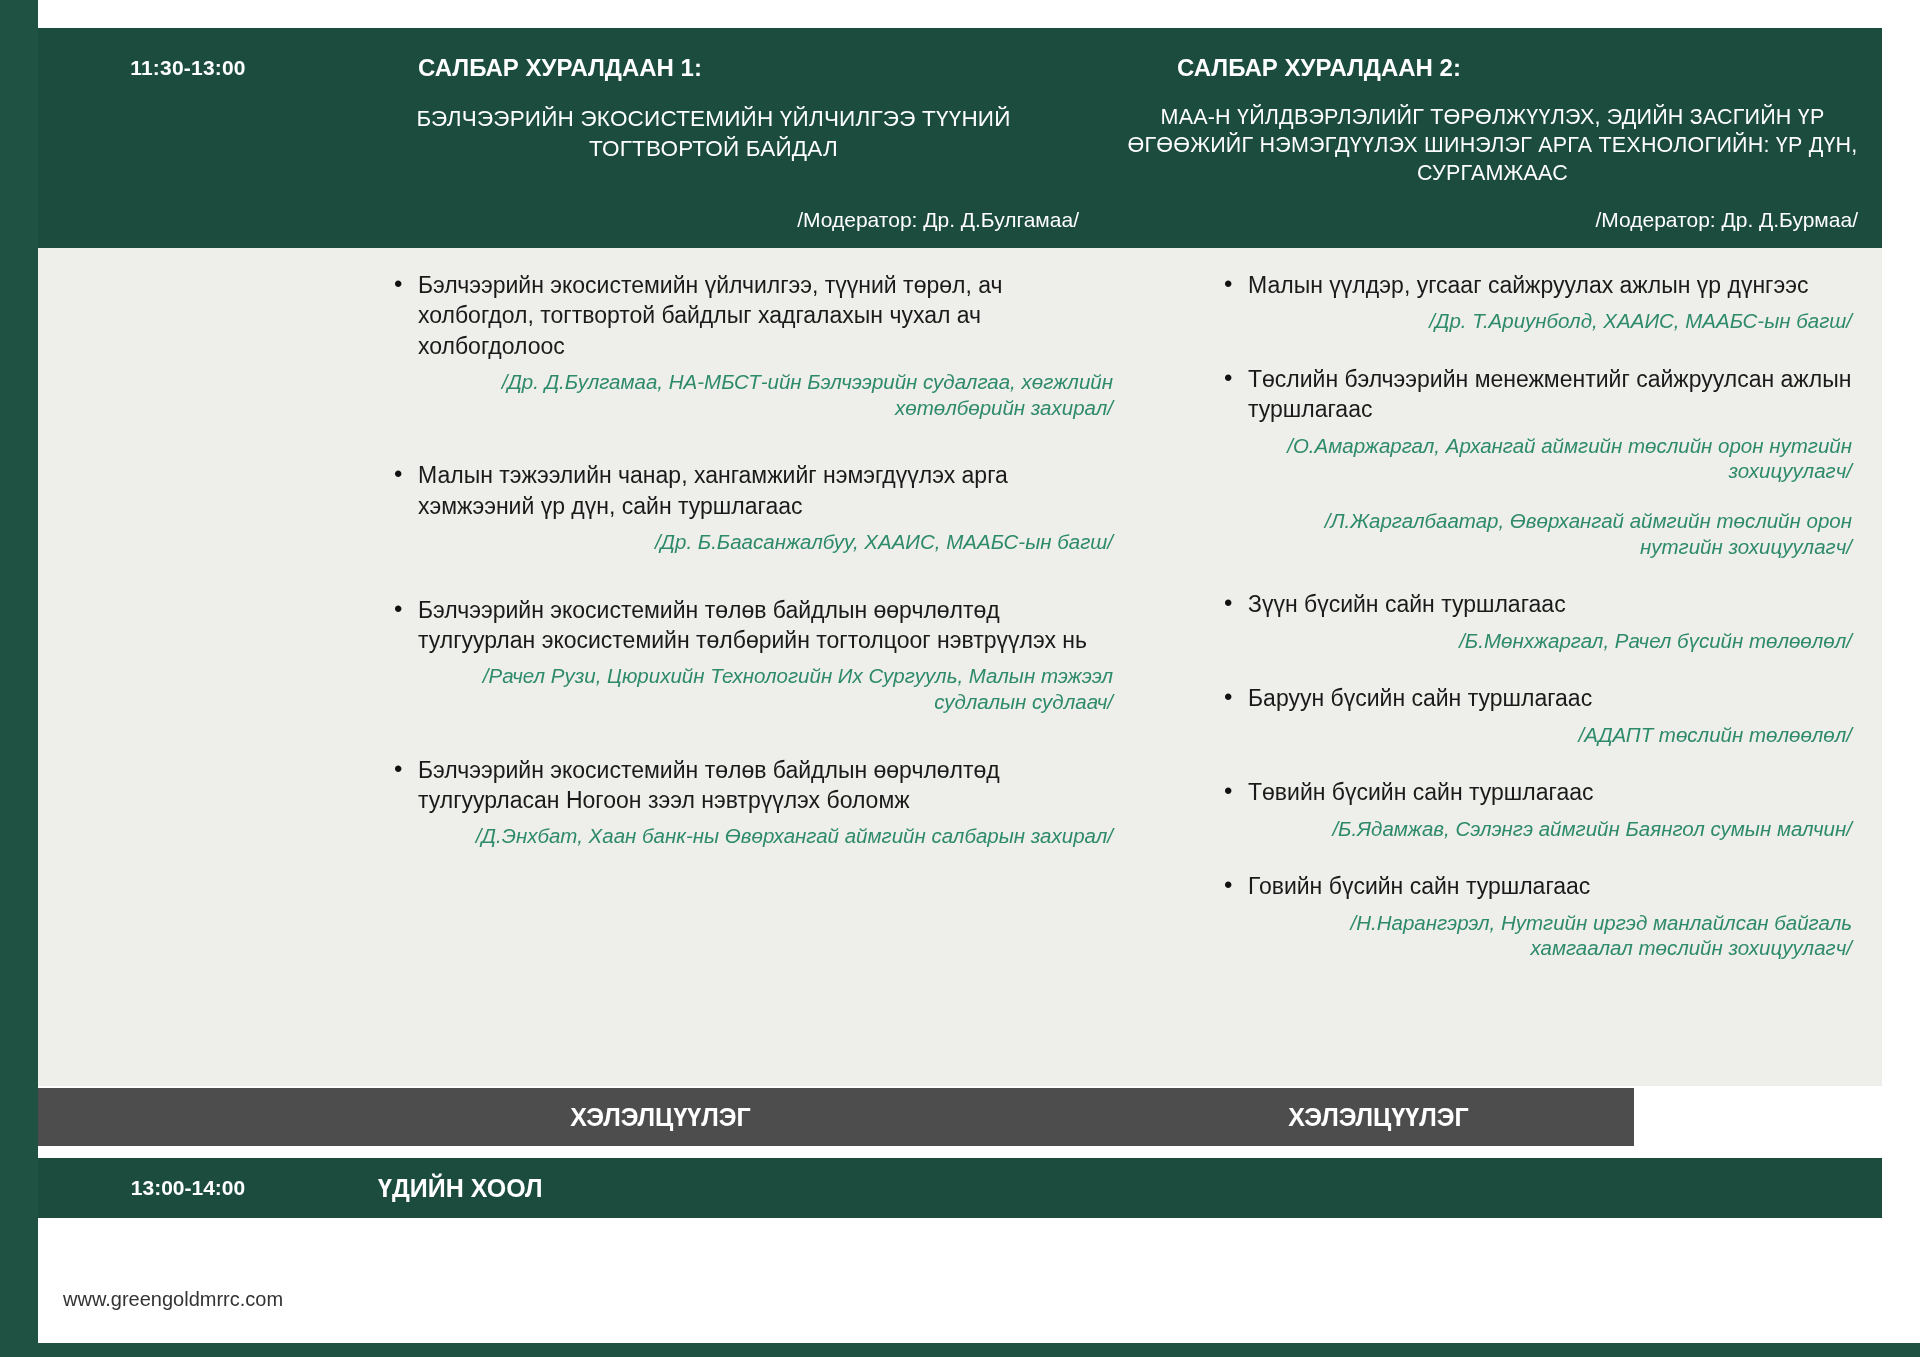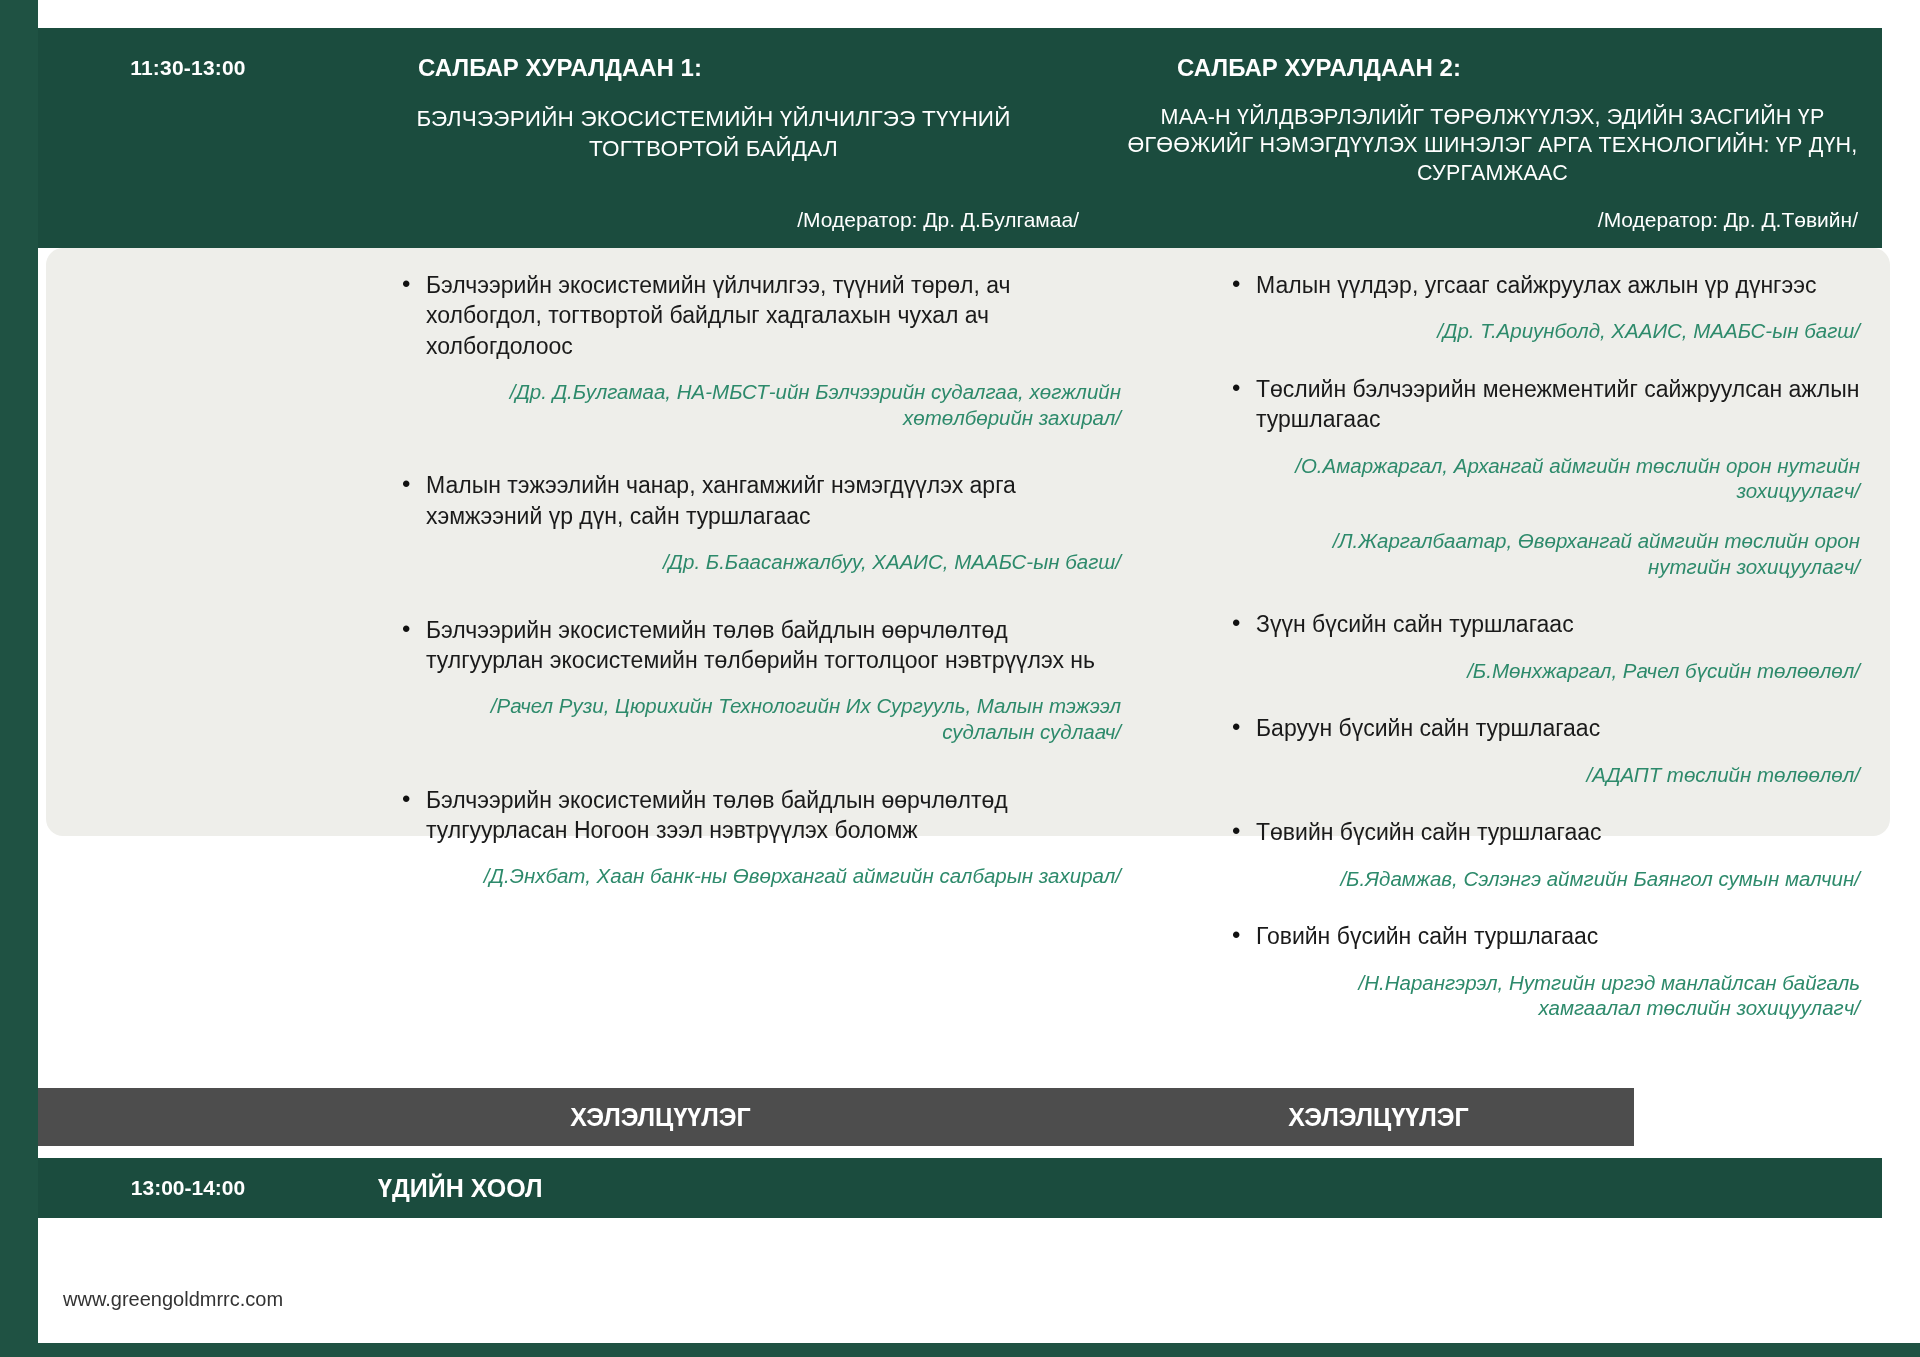--- a/index.html
+++ b/index.html
@@ -95,27 +95,26 @@
     position: absolute;
     right: 24px;
     bottom: 16px;
     font-size: 21px;
     font-weight: 400;
   }
 
   
   .body-block {
     position: absolute;
-    left: 8px;
+    left: 0;
     top: 248px;
     width: 1844px;
-    height: 588px;
+    height: 838px;
     background: #eeeeea;
     display: flex;
-    border-radius: 17px;
   }
   .bcol {
     box-sizing: border-box;
     position: relative;
   }
   .bcol.col1 {
     width: 1105px;
     flex: 0 0 1105px;
     padding: 22px 30px 0 350px;
   }
@@ -146,21 +145,21 @@
     font-size: 23px;
     color: #1a1a1a;
     line-height: 1.32;
   }
   .speaker {
     font-size: 20.5px;
     font-style: italic;
     color: #2d8a6b;
     text-align: right;
     line-height: 1.25;
-    margin-top: 18px;
+    margin-top: 8px;
   }
   .speaker + .speaker { margin-top: 24px; text-align: right; }
 
   
   .bcol.col1 li.item { margin-bottom: 40px; }
   .bcol.col2 li.item { margin-bottom: 30px; }
 
   
   .discussion {
     position: absolute;
@@ -240,21 +239,21 @@
         <div class="time">11:30-13:00</div>
       </div>
       <div class="hcol col1">
         <div class="sess-label">САЛБАР ХУРАЛДААН 1:</div>
         <div class="sess-title">БЭЛЧЭЭРИЙН ЭКОСИСТЕМИЙН ҮЙЛЧИЛГЭЭ ТҮҮНИЙ ТОГТВОРТОЙ БАЙДАЛ</div>
         <div class="moderator">/Модератор: Др. Д.Булгамаа/</div>
       </div>
       <div class="hcol col2">
         <div class="sess-label">САЛБАР ХУРАЛДААН 2:</div>
         <div class="sess-title">МАА-Н ҮЙЛДВЭРЛЭЛИЙГ ТӨРӨЛЖҮҮЛЭХ, ЭДИЙН ЗАСГИЙН ҮР ӨГӨӨЖИЙГ НЭМЭГДҮҮЛЭХ ШИНЭЛЭГ АРГА ТЕХНОЛОГИЙН: ҮР ДҮН, СУРГАМЖААС</div>
-        <div class="moderator">/Модератор: Др. Д.Төвийн/</div>
+        <div class="moderator">/Модератор: Др. Д.Бурмаа/</div>
       </div>
     </div>
 
     <div class="body-block">
 
       <div class="bcol col1">
         <ul class="items">
           <li class="item">
             <div class="item-text">Бэлчээрийн экосистемийн үйлчилгээ, түүний төрөл, ач холбогдол, тогтвортой байдлыг хадгалахын чухал ач холбогдолоос</div>
             <div class="speaker">/Др. Д.Булгамаа, НА-МБСТ-ийн Бэлчээрийн судалгаа, хөгжлийн хөтөлбөрийн захирал/</div>

